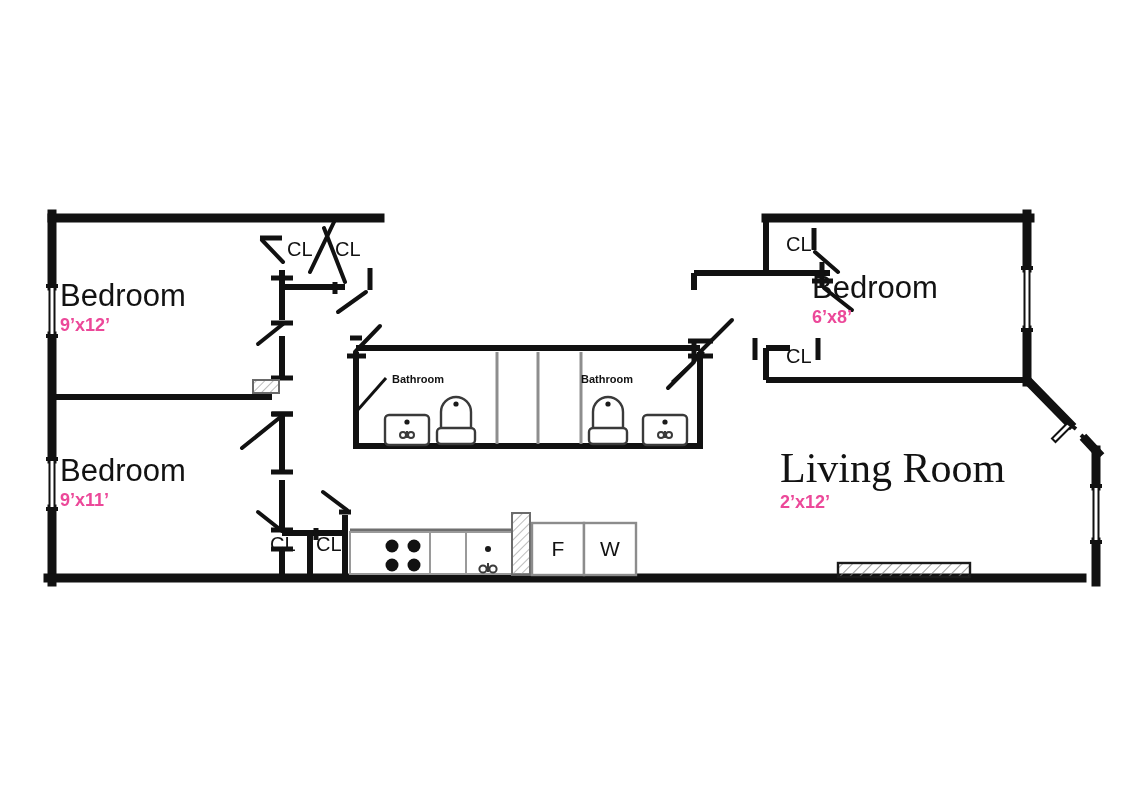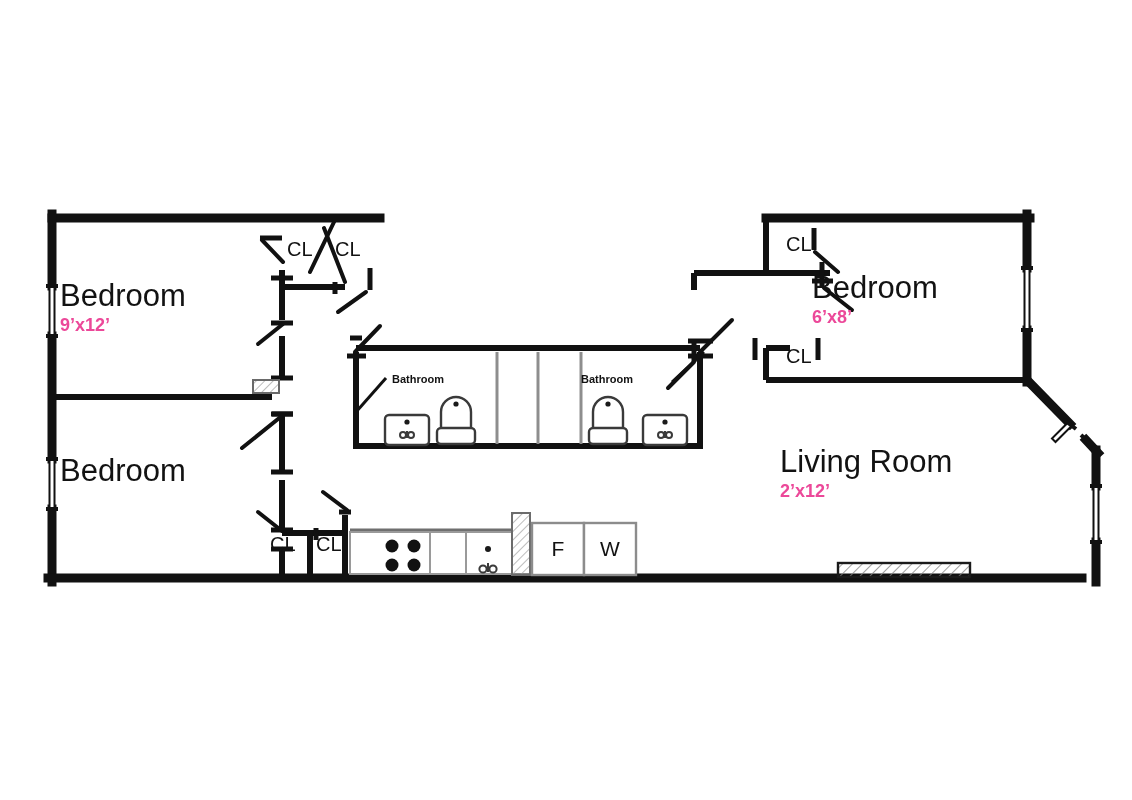--- a/index.html
+++ b/index.html
@@ -311,29 +311,30 @@
     </g>
   </svg>
 
   <div class="room-label" style="left:60px; top:280px; width:220px;">
     <div class="room-name">Bedroom</div>
     <div class="room-dim">9’x12’</div>
   </div>
 
   <div class="room-label" style="left:60px; top:455px; width:220px;">
     <div class="room-name">Bedroom</div>
+    <div class="room-dim">9’x11’</div>
   </div>
 
   <div class="room-label" style="left:812px; top:272px; width:220px;">
     <div class="room-name">Bedroom</div>
     <div class="room-dim">6’x8’</div>
   </div>
 
   <div class="room-label" style="left:780px; top:446px; width:240px;">
-    <div class="room-name" style="font-size:31px;">Living Room</div>
+    <div class="room-name" style="font-size:42px;font-family:Liberation Serif, serif;">Living Room</div>
     <div class="room-dim">2’x12’</div>
   </div>
 
   <div class="bath-name" style="left:392px; top:373px;">
     <span>Bathroom</span>
   </div>
   <div class="bath-name" style="left:581px; top:373px;">
     <span>Bathroom</span>
   </div>
 

